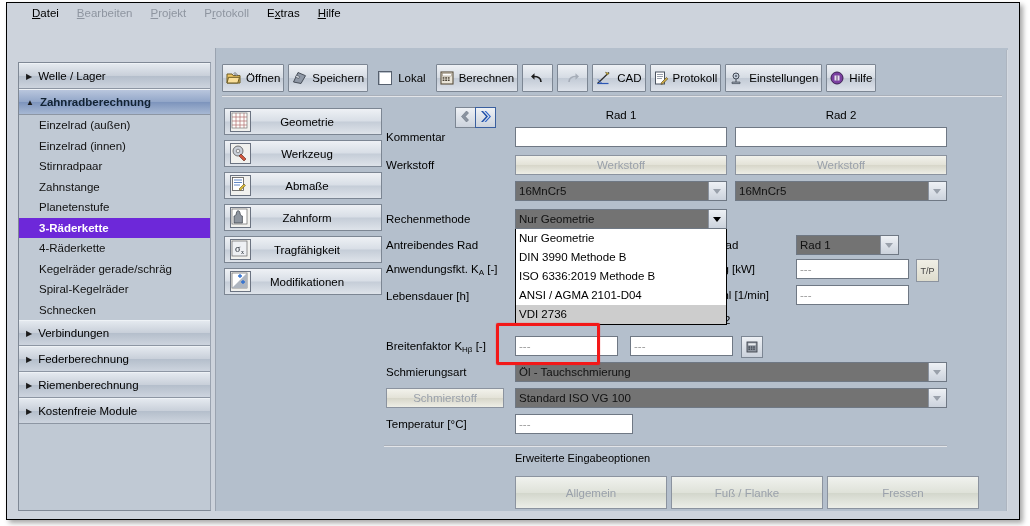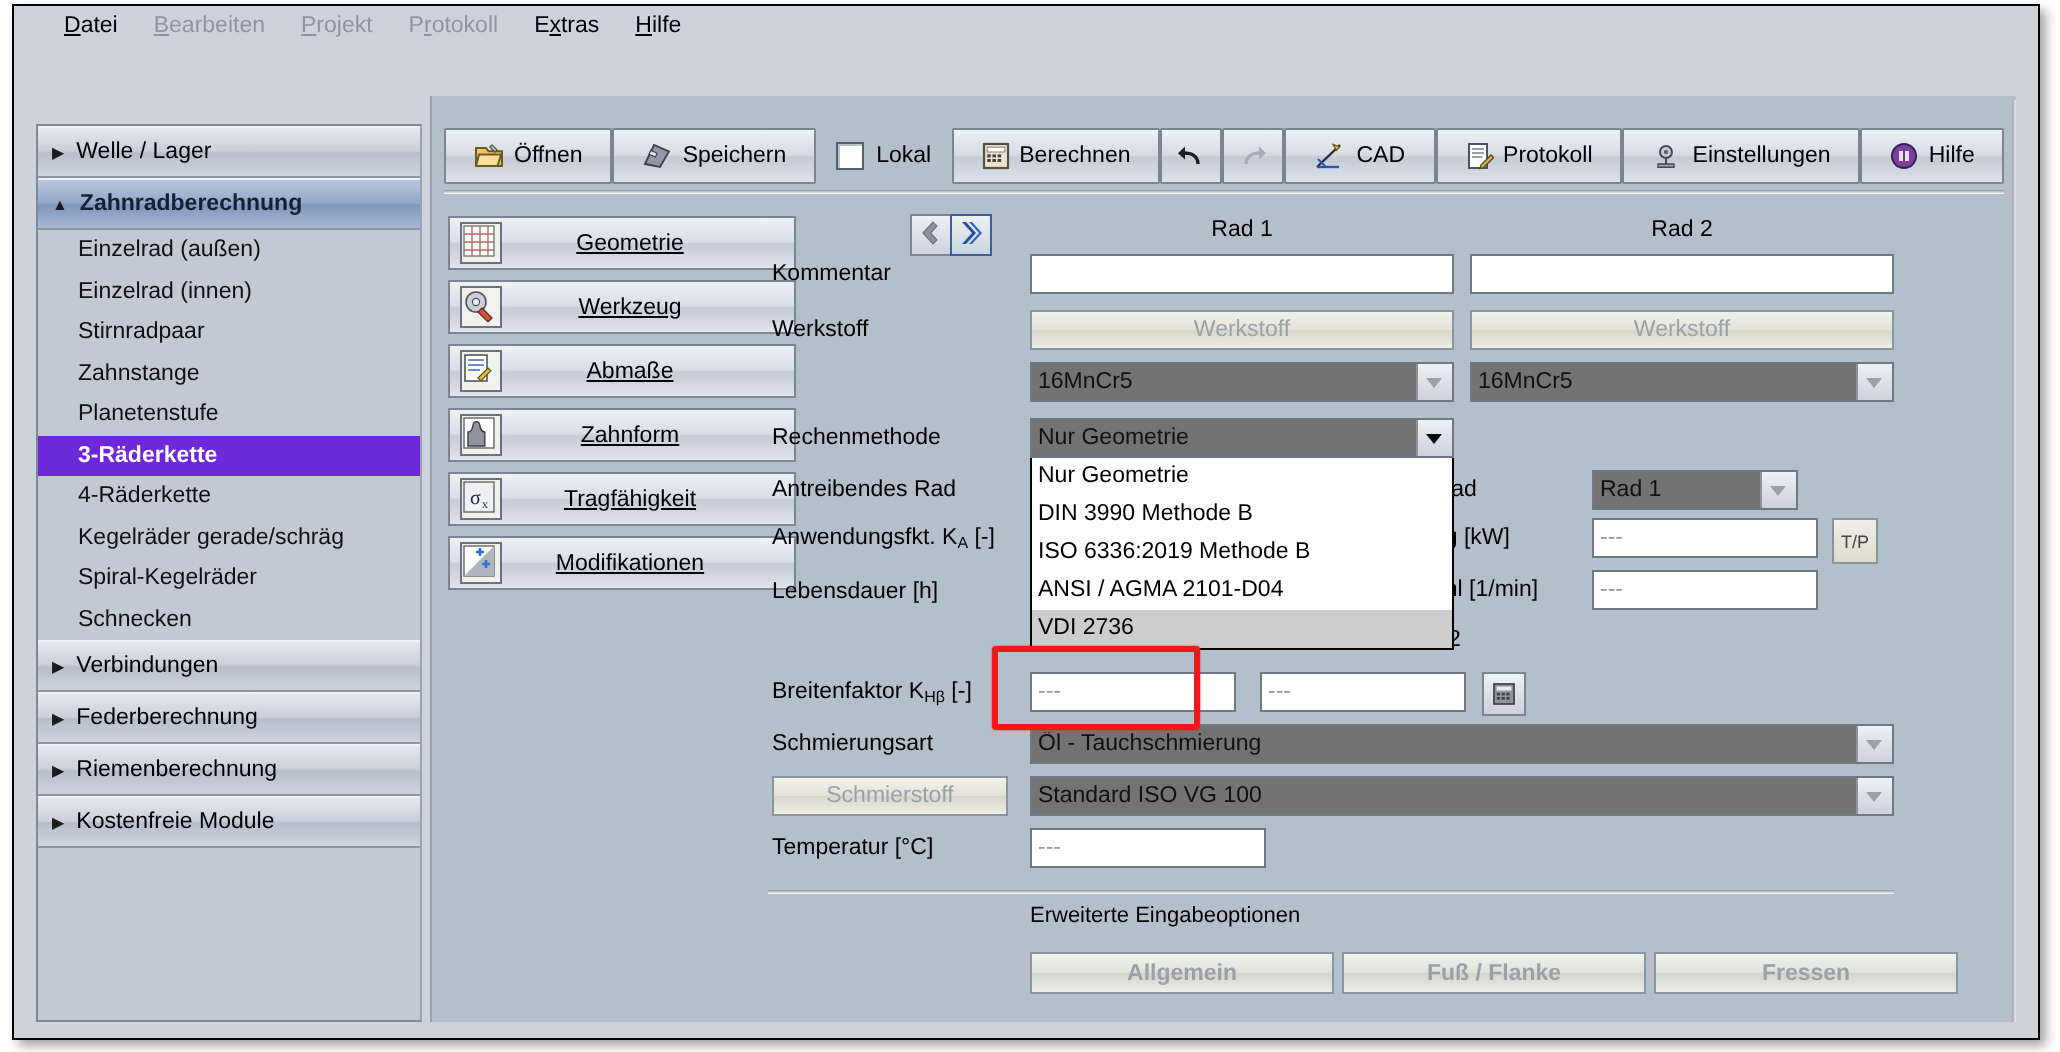--- a/index.html
+++ b/index.html
@@ -47,34 +47,34 @@
             font-weight:bold;color:#123;}
   .sb-group .tri{font-size:8px;margin-right:6px;color:#1b1b1b;}
   .sb-item{height:20.5px;display:flex;align-items:center;padding-left:20px;font-size:11.5px;
            color:#111;cursor:default;background:#c0c9d4;}
   .sb-item.sel{background:#6d28d9;color:#fff;font-weight:bold;}
 
   
   .main{position:absolute;left:208px;top:6px;right:11px;bottom:8px;background:#b4bfcc;
         border-left:1px solid #9aa3b0;}
   .toolbar{position:absolute;left:6px;top:15px;right:6px;height:30px;display:flex;align-items:center;gap:0;}
-  .tbtn{height:26px;display:flex;align-items:center;gap:5px;padding:0 14px;font-size:11.5px;
+  .tbtn{height:26px;display:flex;align-items:center;gap:5px;padding:0 3px;font-size:11.5px;
         background:linear-gradient(to bottom,#eef1f5 0%,#d6dce4 48%,#c3cbd6 52%,#dde2ea 100%);
         border:1px solid #7c8693;border-radius:1px;cursor:default;white-space:nowrap;color:#000;}
   .tbtn.narrow{padding:0 6px;}
   .tbtn.dis{color:#939aa5;}
   .tgap-sm{width:4px;}
   .lokal{display:flex;align-items:center;gap:6px;font-size:11.5px;padding:0 10px;}
   .cbox{width:12px;height:12px;background:#fff;border:1px solid #56606e;
         box-shadow:inset 1px 1px 0 #b9c0c9;}
   .tb-underline{position:absolute;left:6px;top:47px;right:6px;height:2px;
         background:linear-gradient(to bottom,#8d96a3,#ffffff);}
 
   
-  .vbtns{position:absolute;left:8px;top:60px;width:174px;text-decoration:underline;}
+  .vbtns{position:absolute;left:8px;top:60px;width:158px;}
   .vbtn{height:25px;margin-bottom:5px;display:flex;align-items:center;font-size:11.5px;
         background:linear-gradient(to bottom,#eef1f5 0%,#d8dee6 48%,#c5cdd8 52%,#dee3ea 100%);
         border:1px solid #7c8693;cursor:default;position:relative;}
   .vbtn .vi{width:19px;height:19px;margin-left:5px;border:1px solid #6b7381;background:#f1f1ee;
         position:relative;overflow:hidden;flex:none;}
   .vbtn .vlabel{flex:1;text-align:center;padding-right:18px;}
 
   
   .form{position:absolute;left:170px;top:55px;right:6px;bottom:6px;}
   .lbl{position:absolute;font-size:11.5px;color:#000;white-space:nowrap;}
@@ -112,24 +112,24 @@
   
   .sqbtn{position:absolute;width:20px;height:20px;
        background:linear-gradient(to bottom,#eef1f5,#cbd2dc);border:1px solid #7c8693;
        cursor:default;display:flex;align-items:center;justify-content:center;}
   .tpbtn{position:absolute;width:21px;height:21px;font-size:9px;
        background:linear-gradient(to bottom,#f0efe6,#dedccd);border:1px solid #8b939f;
        color:#444;display:flex;align-items:center;justify-content:center;cursor:default;}
 
   
   .secline{position:absolute;height:2px;background:linear-gradient(to bottom,#8d96a3,#ffffff);}
-  .bbtn{position:absolute;height:21px;display:flex;align-items:center;justify-content:center;
+  .bbtn{position:absolute;height:33px;display:flex;align-items:center;justify-content:center;
        font-size:11.5px;color:#9aa1ab;
        background:linear-gradient(to bottom,#f0f2ee 0%,#dfe2d9 50%,#d2d6cb 51%,#eceee8 100%);
-       border:1px solid #8b939f;box-sizing:border-box;cursor:default;font-weight:bold;}
+       border:1px solid #8b939f;box-sizing:border-box;cursor:default;}
 
   
   .annot{position:absolute;border:3px solid #f31818;border-radius:2px;z-index:60;
         pointer-events:none;box-shadow:0 0 1px #f31818;}
 
   .vsep{position:absolute;width:2px;background:linear-gradient(to right,#9aa3b0,#e8ecf1);}
 </style>
 </head>
 <body>
 

